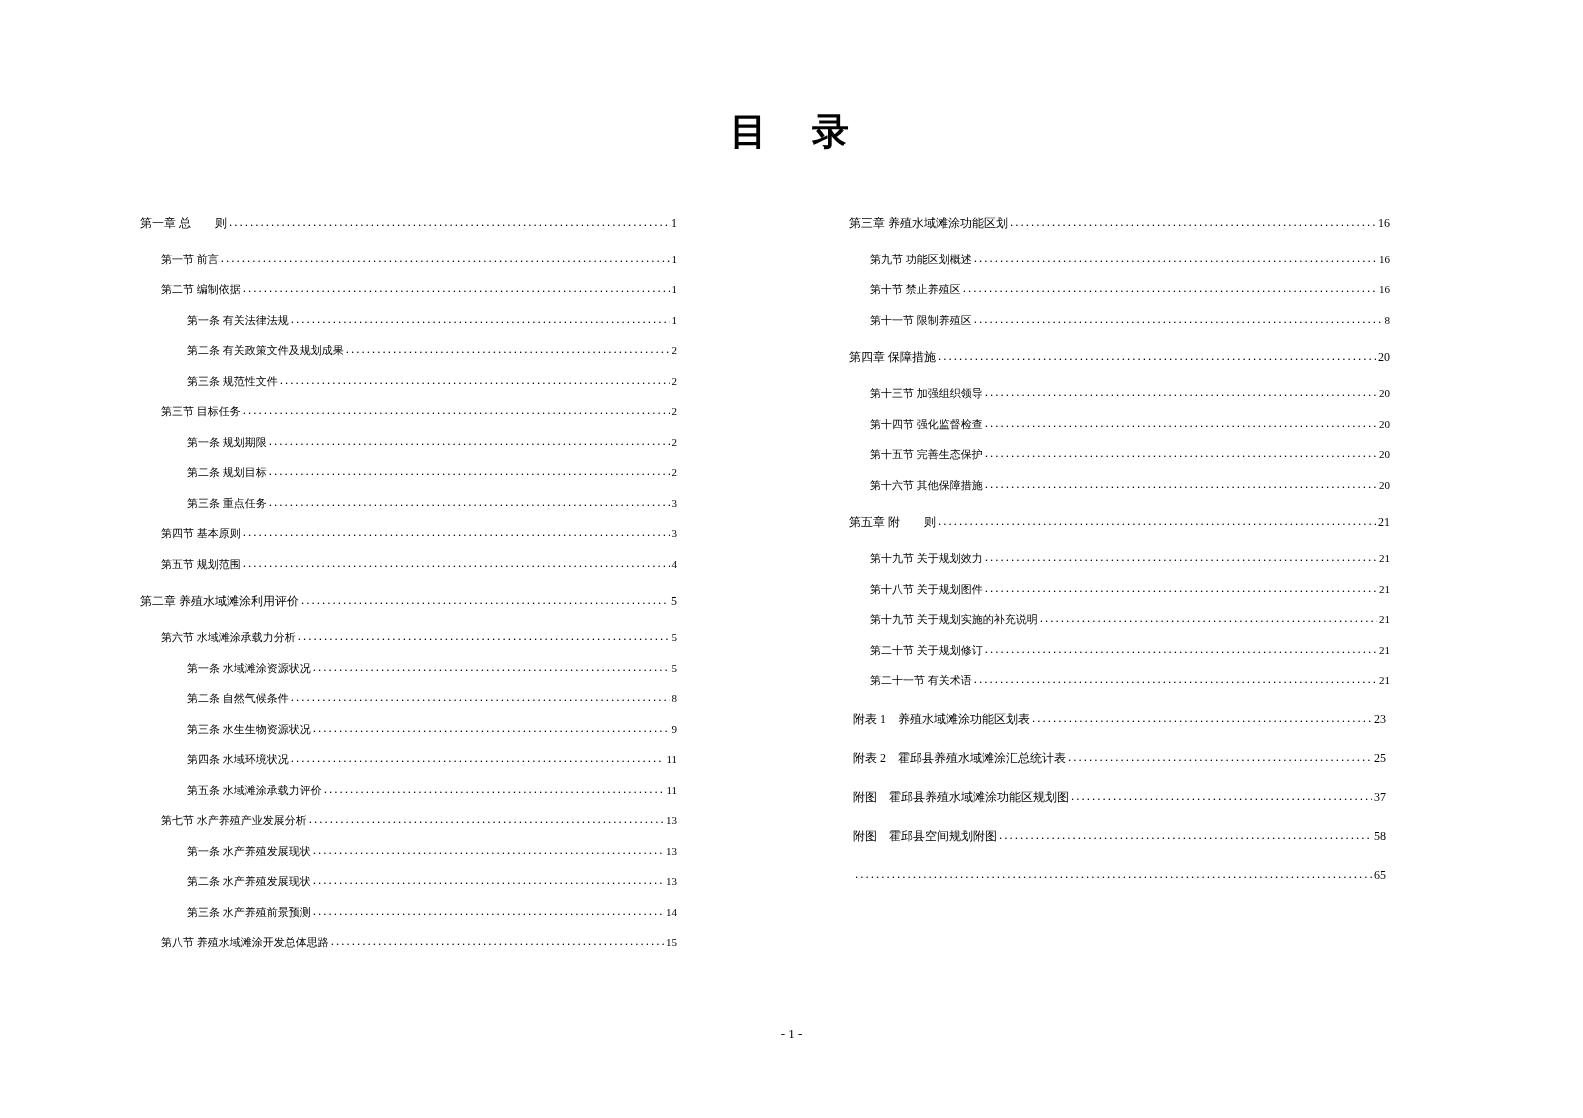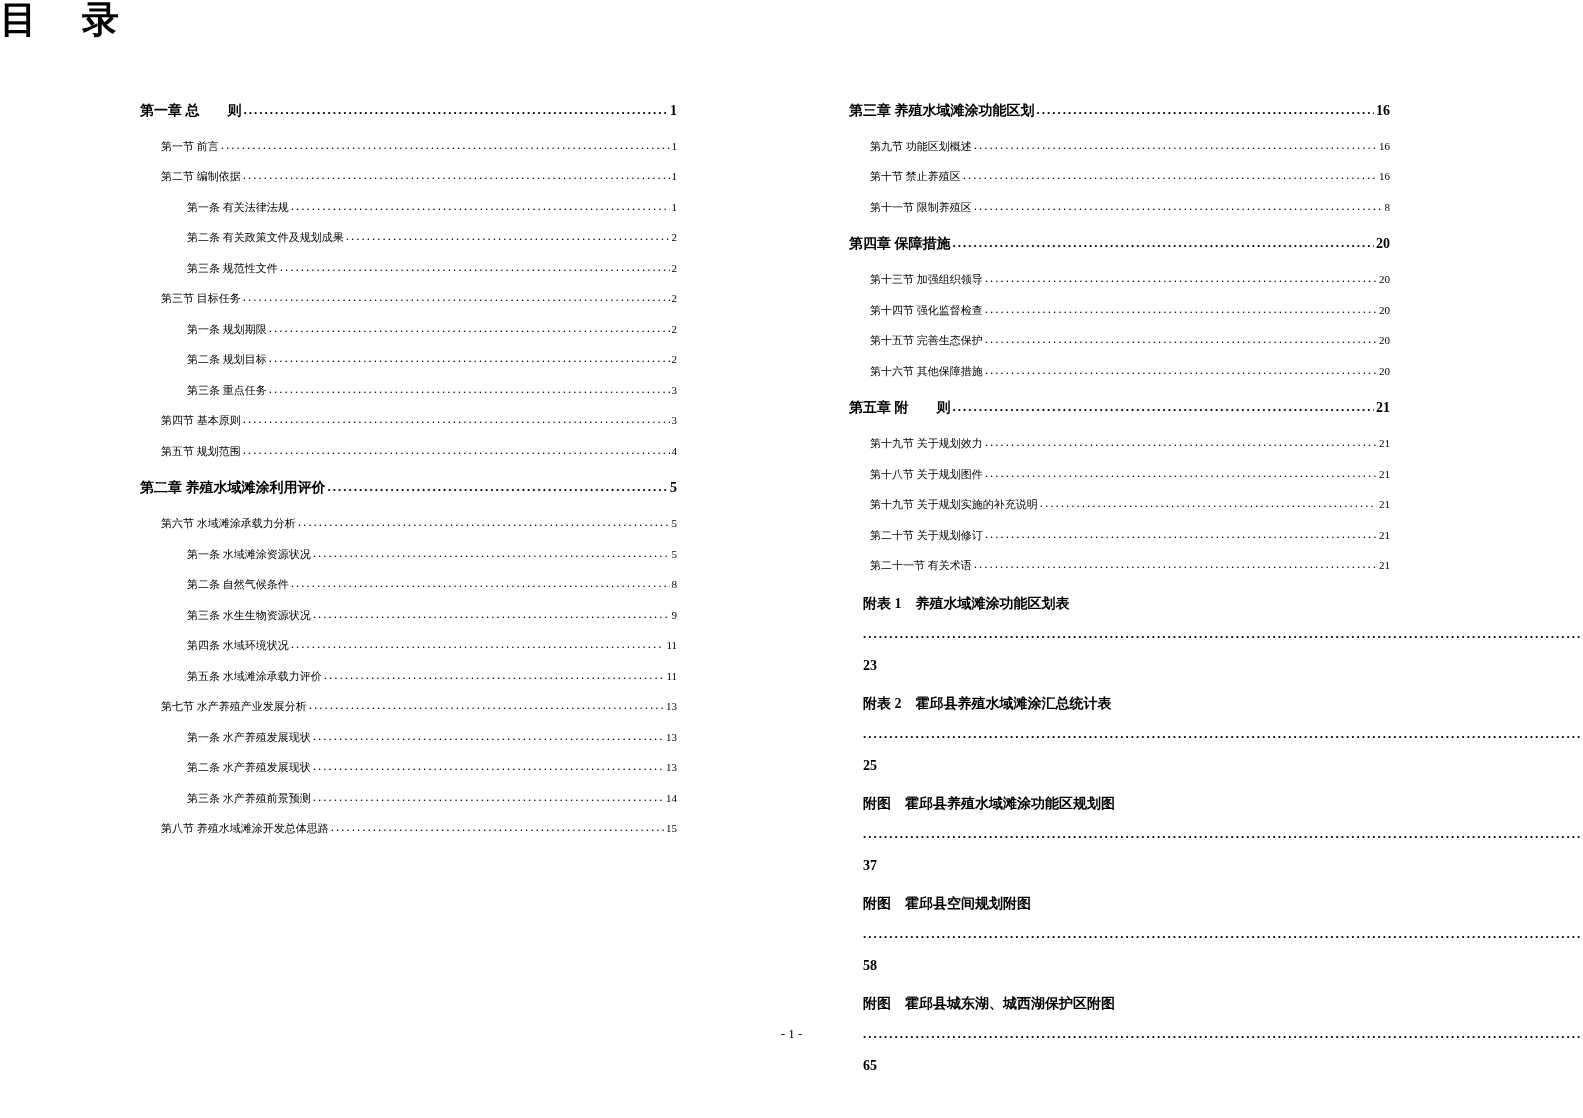--- a/index.html
+++ b/index.html
@@ -7,24 +7,25 @@
   body {
     width: 1583px;
     height: 1118px;
     background: #ffffff;
     color: #000000;
     font-family: "Liberation Serif", "DejaVu Serif", serif;
     position: relative;
     overflow: hidden;
   }
   .doc-title {
-    text-align: left;
+    text-align: center;
     font-size: 37px;
     font-weight: bold;
     letter-spacing: 4px;
+    padding-top: 112px;
     line-height: 1.1;
   }
   .columns {
     display: flex;
     margin-top: 48px;
     align-items: flex-start;
   }
   .col-left  { width: 537px; margin-left: 140px; }
   .col-right { width: 541px; margin-left: 172px; }
 
@@ -44,26 +45,26 @@
     font-size: 13px;
     position: relative;
     top: -1px;
   }
   .toc-entry .dots::after {
     content: "........................................................................................................................................................................................................................";
   }
   .toc-entry .p { flex: 0 0 auto; }
 
   .lv-chapter, .lv-appendix {
-    font-size: 14px;
-    font-weight: bold;
+    font-size: 12px;
+    font-weight: normal;
     line-height: 31px;
   }
   .lv-chapter  { margin: 6px 0 5px 0; }
-  .lv-appendix { margin: 7px 12px; flex-direction: column; }
+  .lv-appendix { margin: 7px 4px; }
   .lv-section  { padding-left: 21px; }
   .lv-item     { padding-left: 47px; }
 
   .page-footer {
     position: absolute;
     left: 0;
     right: 0;
     bottom: 76px;
     text-align: center;
     font-size: 13px;
@@ -289,21 +290,20 @@
     <span class="t">附图　霍邱县养殖水域滩涂功能区规划图</span>
     <span class="dots"></span>
     <span class="p">37</span>
   </div>
         <div class="toc-entry lv-appendix">
     <span class="t">附图　霍邱县空间规划附图</span>
     <span class="dots"></span>
     <span class="p">58</span>
   </div>
         <div class="toc-entry lv-appendix">
-    <span class="t">附图　霍邱县城东湖、城西湖保护区附图</span>
     <span class="dots"></span>
     <span class="p">65</span>
   </div>
       </div>
   </div>
 
   <div class="page-footer">- 1 -</div>
 
 </div>
 

